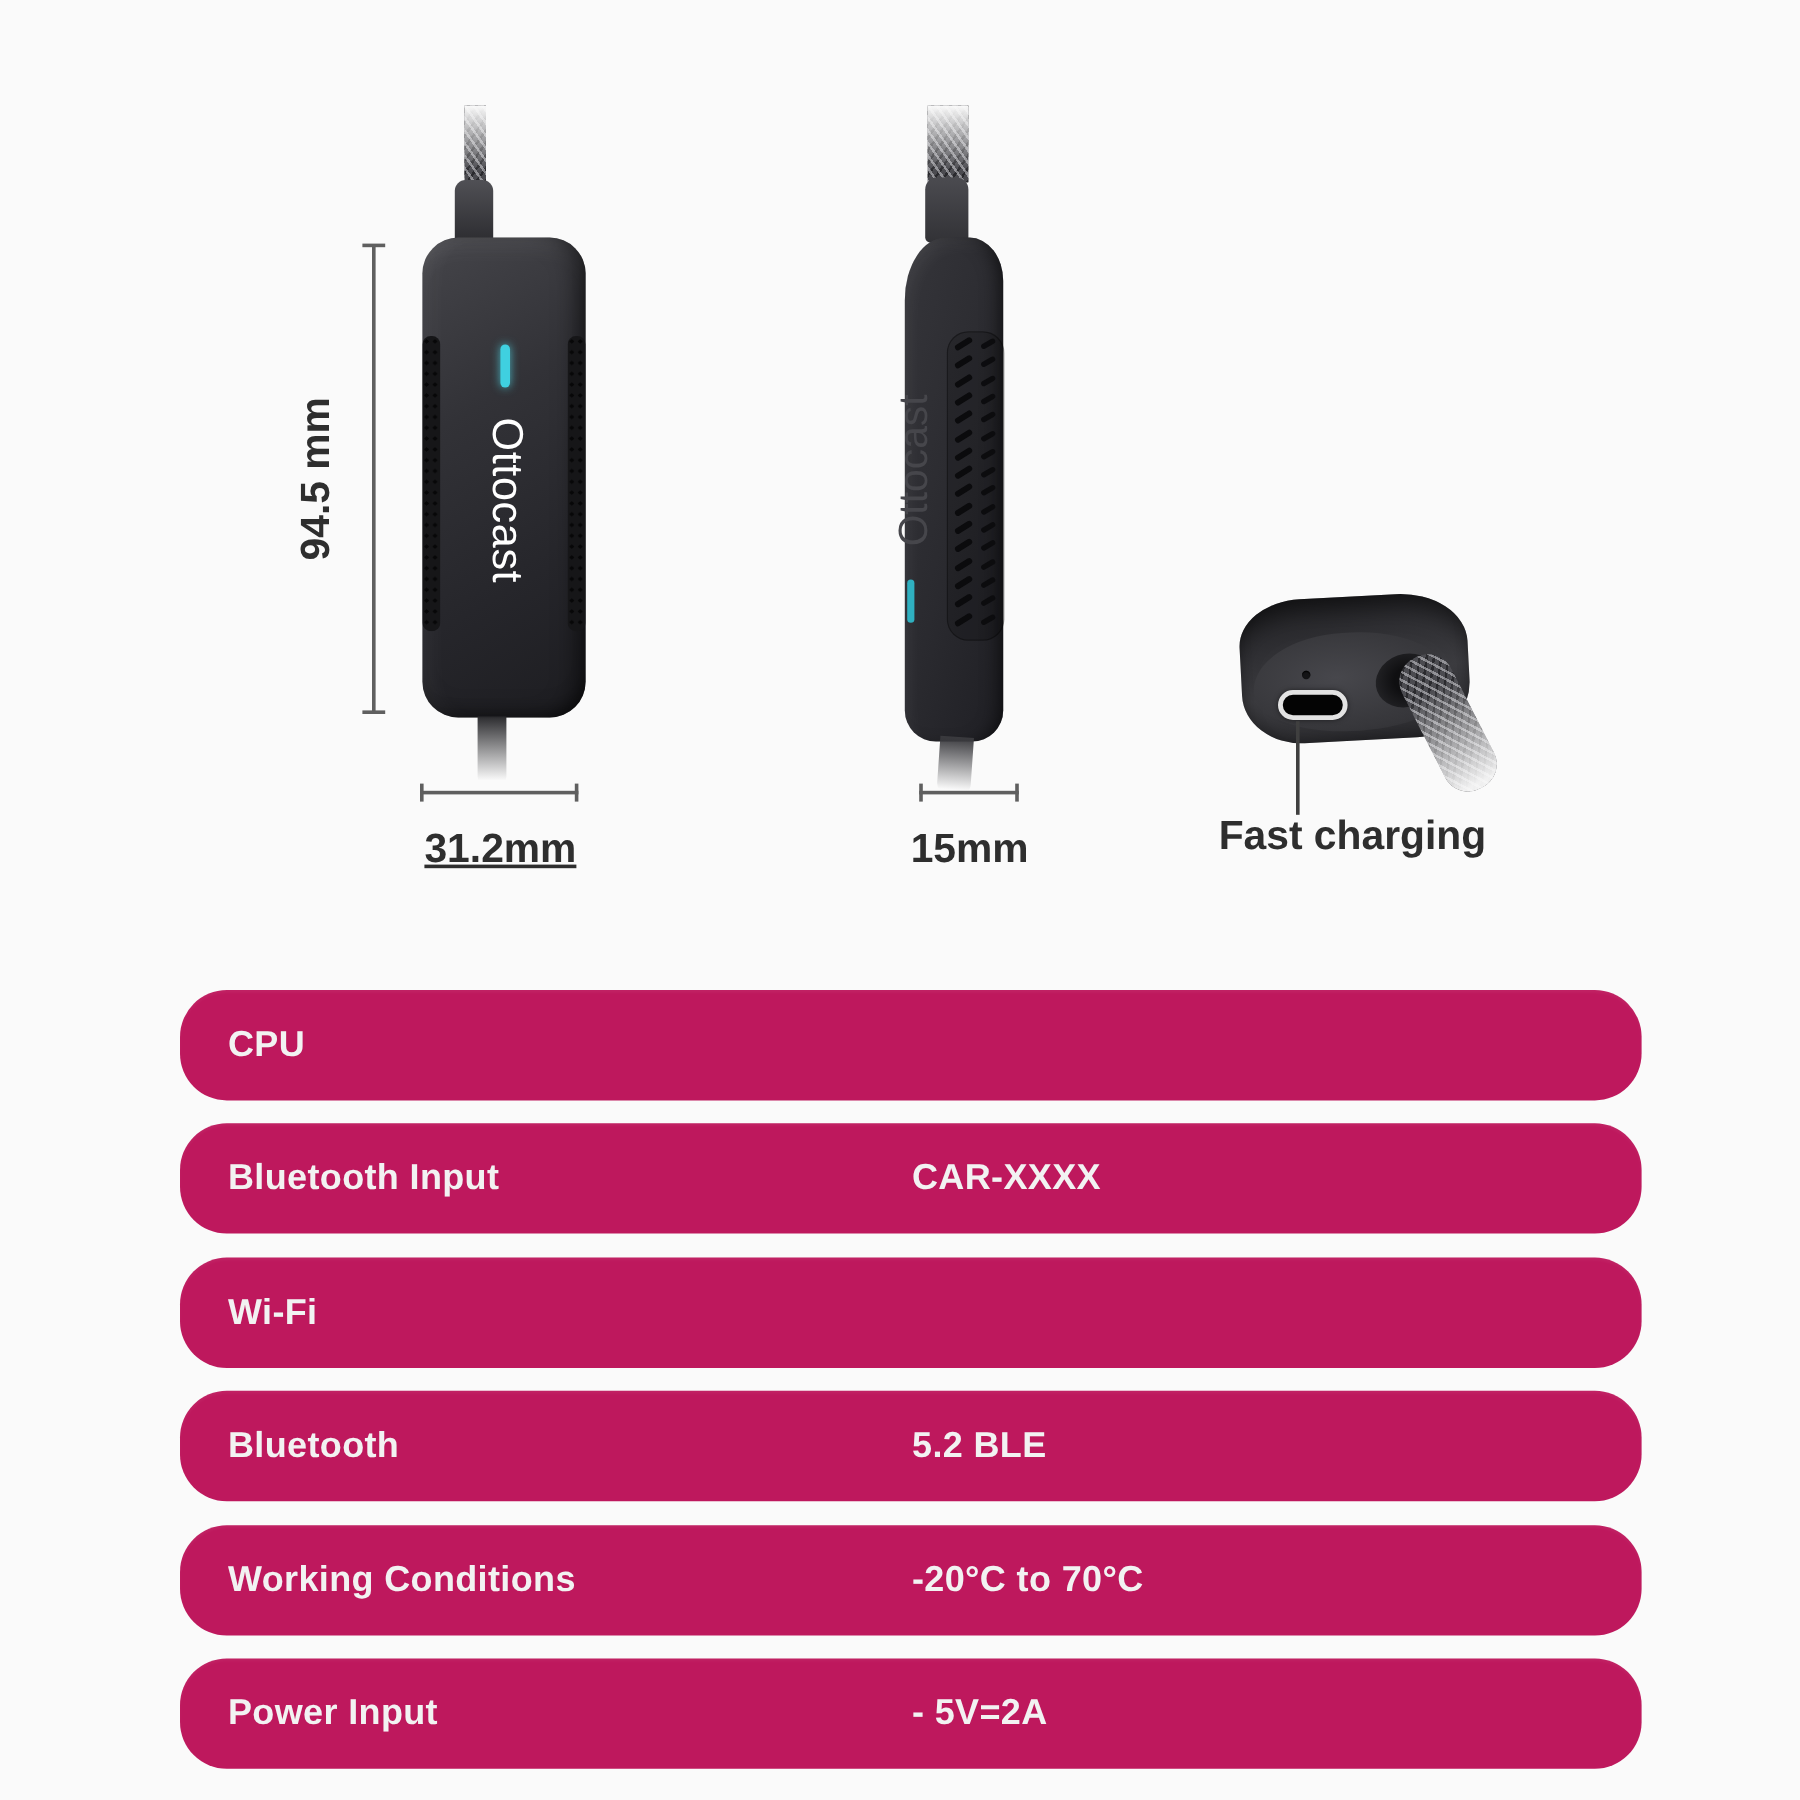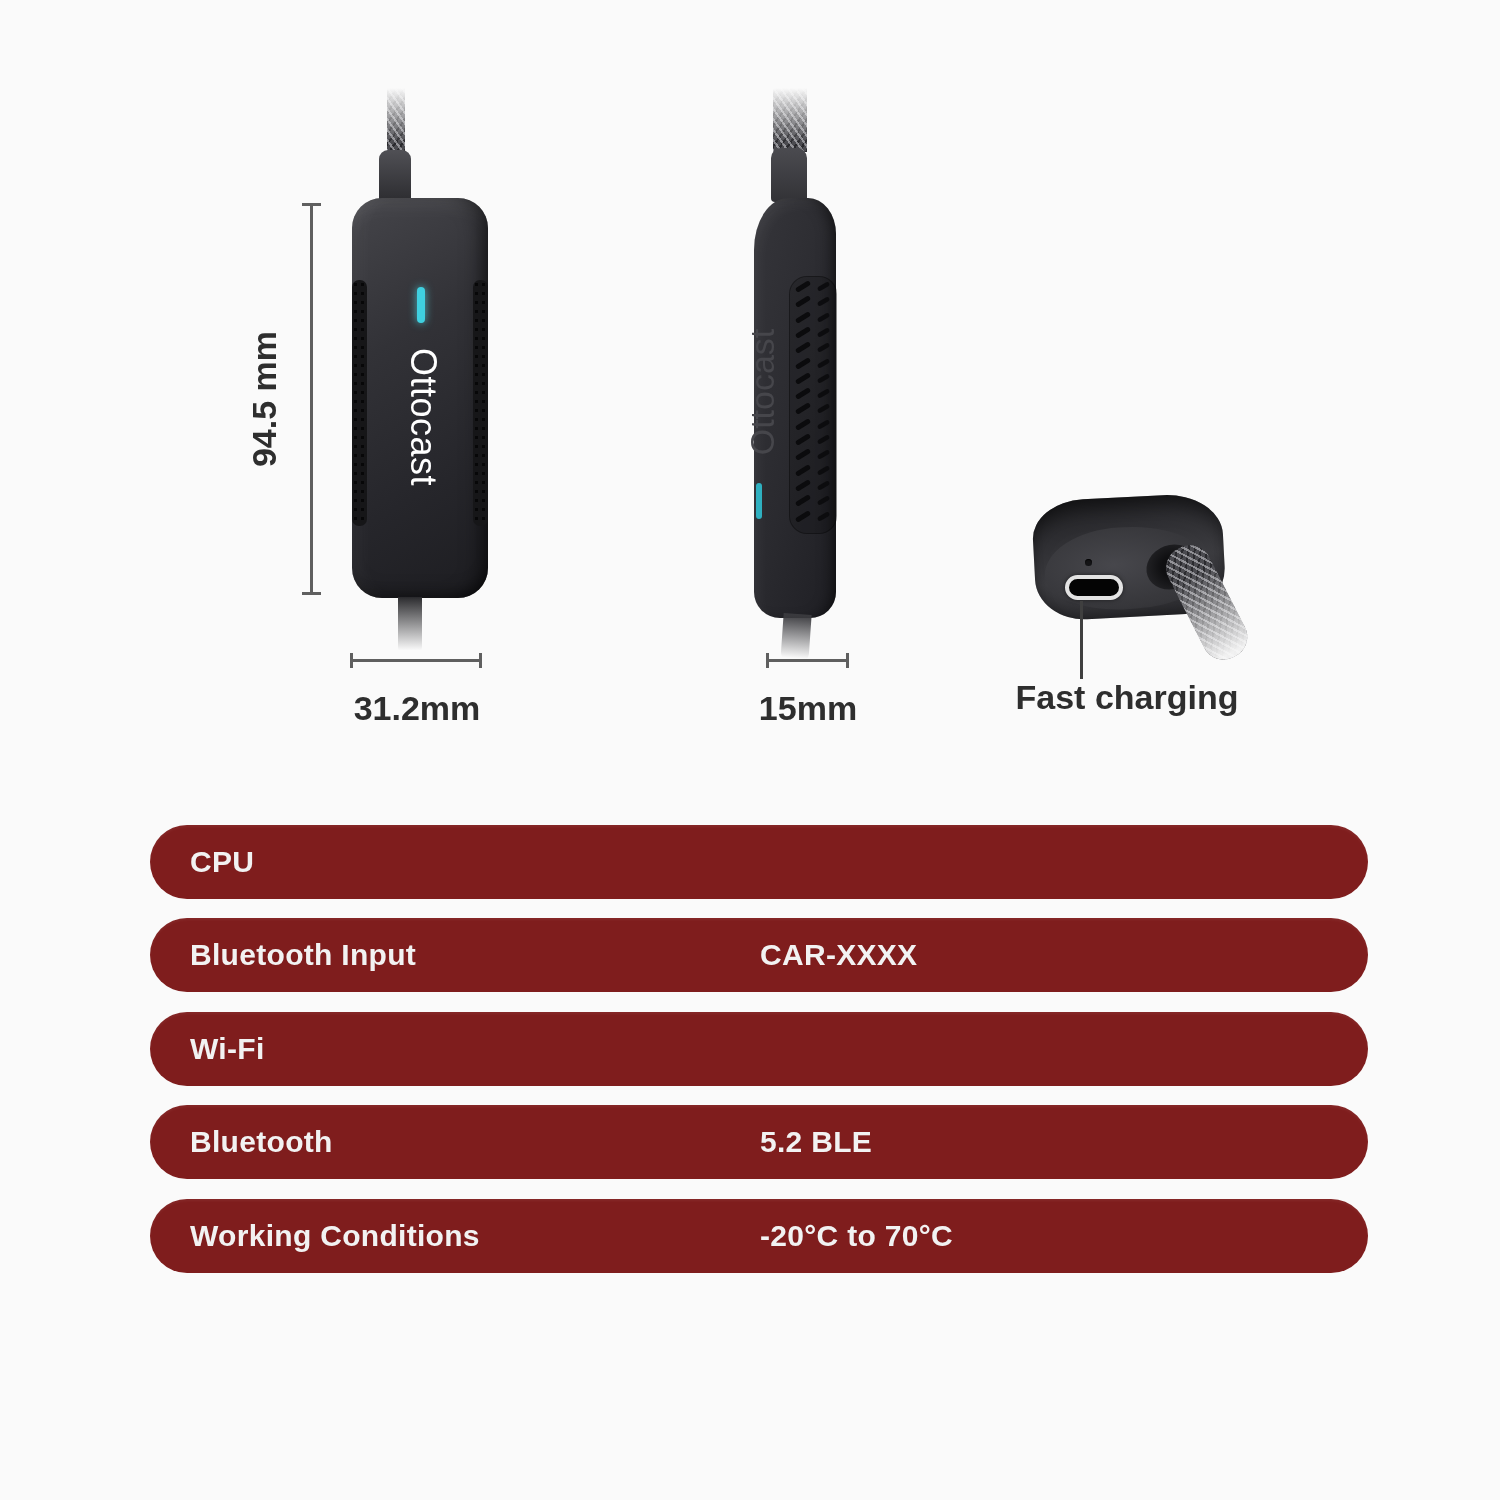--- a/index.html
+++ b/index.html
@@ -121,21 +121,21 @@
   .cap-v{width:3px;height:15px;background:#5f5f5f;}
   .dim-label{
     color:#2e2e2e;font-size:34px;font-weight:700;white-space:nowrap;
     transform:translate(-50%,-50%);
   }
   .dim-label.rot{transform:translate(-50%,-50%) rotate(-90deg);}
 
   
   .spec-table{left:150px;top:825px;width:1218px;display:flex;flex-direction:column;gap:19.4px;}
   .spec-row{
-    position:relative;height:74px;border-radius:39px;background:#7f1d1d;
+    position:relative;height:92px;border-radius:39px;background:#be185d;
     display:flex;align-items:center;
     box-shadow:inset 0 2px 3px rgba(255,255,255,.05);
   }
   .spec-label{
     margin-left:40px;color:#f2f2f2;font-size:30px;font-weight:700;letter-spacing:.3px;
   }
   .spec-value{
     position:absolute;left:610px;color:#f2f2f2;font-size:30px;font-weight:700;
     letter-spacing:.3px;white-space:pre;
   }
@@ -157,21 +157,21 @@
     <div class="abs cable-front-bottom"></div>
 
     <div class="abs dim dim-v" style="left:310px;top:204px;height:391px;"></div>
     <div class="abs cap-h" style="left:302px;top:203px;"></div>
     <div class="abs cap-h" style="left:302px;top:592px;"></div>
     <div class="abs dim-label rot" style="left:264px;top:399px;">94.5 mm</div>
 
     <div class="abs dim dim-h" style="left:350px;top:659px;width:132px;"></div>
     <div class="abs cap-v" style="left:350px;top:653px;"></div>
     <div class="abs cap-v" style="left:479px;top:653px;"></div>
-    <div class="abs dim-label" style="left:417px;top:708px;">31.2mm</div>
+    <div class="abs dim-label" style="left:417px;top:708px;text-decoration:underline;">31.2mm</div>
   </div>
 
   <div>
     <div class="abs braid fade-top cable-side-top"></div>
     <div class="abs boot-side"></div>
     <div class="abs device-side">
       <div class="vent">
           <div class="vent-slot" style="top: 7px;"></div>
           <div class="vent-slot right" style="top: 7px;"></div>
           <div class="vent-slot" style="top: 22.3px;"></div>
@@ -238,15 +238,19 @@
       <span class="spec-label">Wi-Fi</span>
     </div>
     <div class="spec-row">
       <span class="spec-label">Bluetooth</span>
       <span class="spec-value">5.2 BLE</span>
     </div>
     <div class="spec-row">
       <span class="spec-label">Working Conditions</span>
       <span class="spec-value">-20°C to 70°C</span>
     </div>
+    <div class="spec-row">
+      <span class="spec-label">Power Input</span>
+      <span class="spec-value">- 5V=2A</span>
+    </div>
   </div>
 
 </div>
 
 </body></html>

